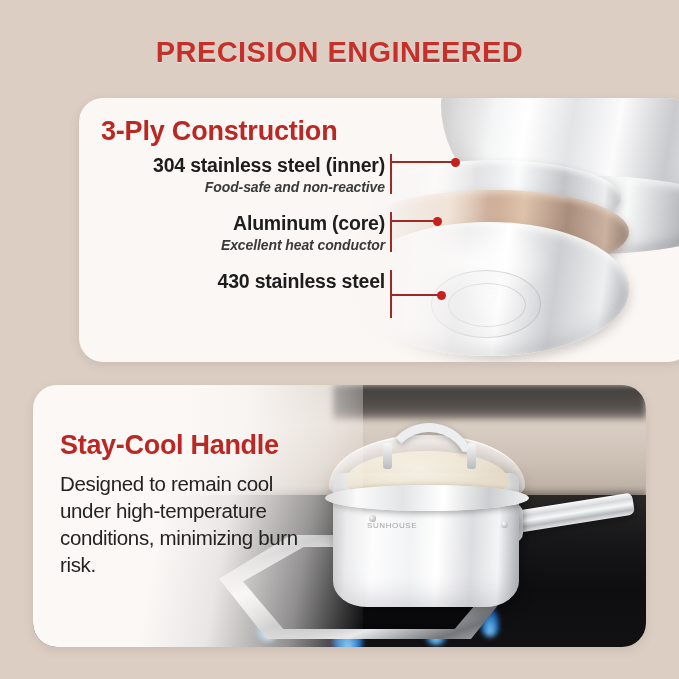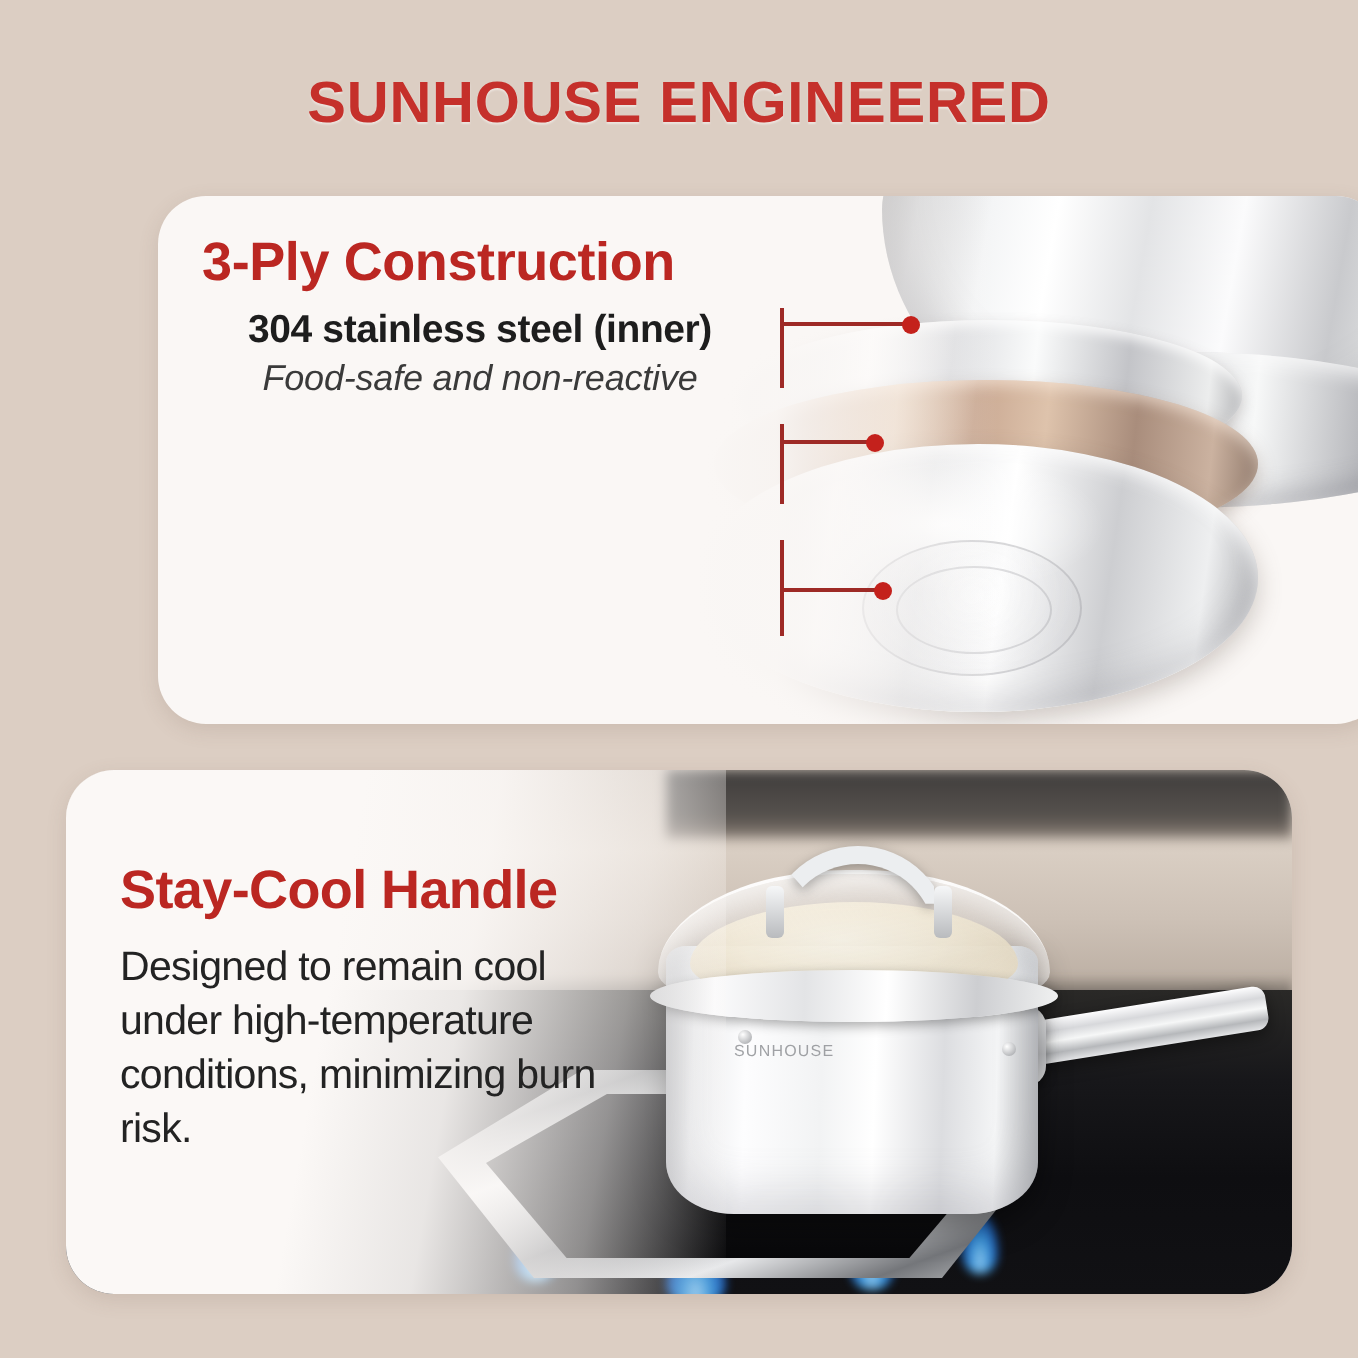--- a/index.html
+++ b/index.html
@@ -71,29 +71,30 @@
     width: 290px;
   }
   .ply-label .lbl-title {
     font-size: 19.5px;
     font-weight: bold;
     color: #1d1d1d;
     white-space: nowrap;
     letter-spacing: -0.2px;
   }
   .ply-label .lbl-sub {
-    font-size: 18px;
+    font-size: 14px;
     font-style: italic;
     color: #3a3a3a;
     line-height: 1.18;
     margin-top: 2px;
     letter-spacing: -0.1px;
-  }
-
-  #ply-label-0 { top: 56px; text-align: center; }
+    font-weight: bold;
+  }
+
+  #ply-label-0 { top: 56px; }
   #ply-label-1 { top: 114px; }
   #ply-label-2 { top: 172px; }
 
   
   .bracket {
     position: absolute;
     left: 311px;
     width: 2px;
     background: #9e2a26;
   }
@@ -436,21 +437,21 @@
     width: 330px; height: 262px;
     background: linear-gradient(100deg,
       #fbf8f6 0%, #fbf8f6 40%, rgba(251,248,246,.92) 58%,
       rgba(251,248,246,.55) 80%, rgba(251,248,246,0) 100%);
     z-index: 3;
   }
 </style>
 </head>
 <body>
 
-<div id="banner-title">SUNHOUSE ENGINEERED</div>
+<div id="banner-title">PRECISION ENGINEERED</div>
 
 <div class="card" id="card-3ply">
 
   <div id="ply-illustration">
     <div id="pot-body"></div>
     <div id="pot-rim"></div>
     <div class="disc" id="disc-inner"></div>
     <div class="disc" id="disc-core"></div>
     <div class="disc" id="disc-outer">
       <div id="disc-stamp">
@@ -460,22 +461,27 @@
     <div id="ply-fade"></div>
   </div>
 
   <div id="ply-heading">3-Ply Construction</div>
 
   <div class="ply-label" id="ply-label-0">
     <div class="lbl-title">304 stainless steel (inner)</div>
     <div class="lbl-sub">Food-safe and non-reactive</div>
   </div>
 
+  <div class="ply-label" id="ply-label-1">
+    <div class="lbl-title">Aluminum (core)</div>
+    <div class="lbl-sub">Excellent heat conductor</div>
+  </div>
 
   <div class="ply-label" id="ply-label-2">
+    <div class="lbl-title">430 stainless steel</div>
     <div class="lbl-sub">
     </div>
   </div>
 
   <div class="bracket" id="bracket-0"></div>
   <div class="bracket" id="bracket-1"></div>
   <div class="bracket" id="bracket-2"></div>
 
   <div class="connector" id="connector-0"></div>
   <div class="connector" id="connector-1"></div>

